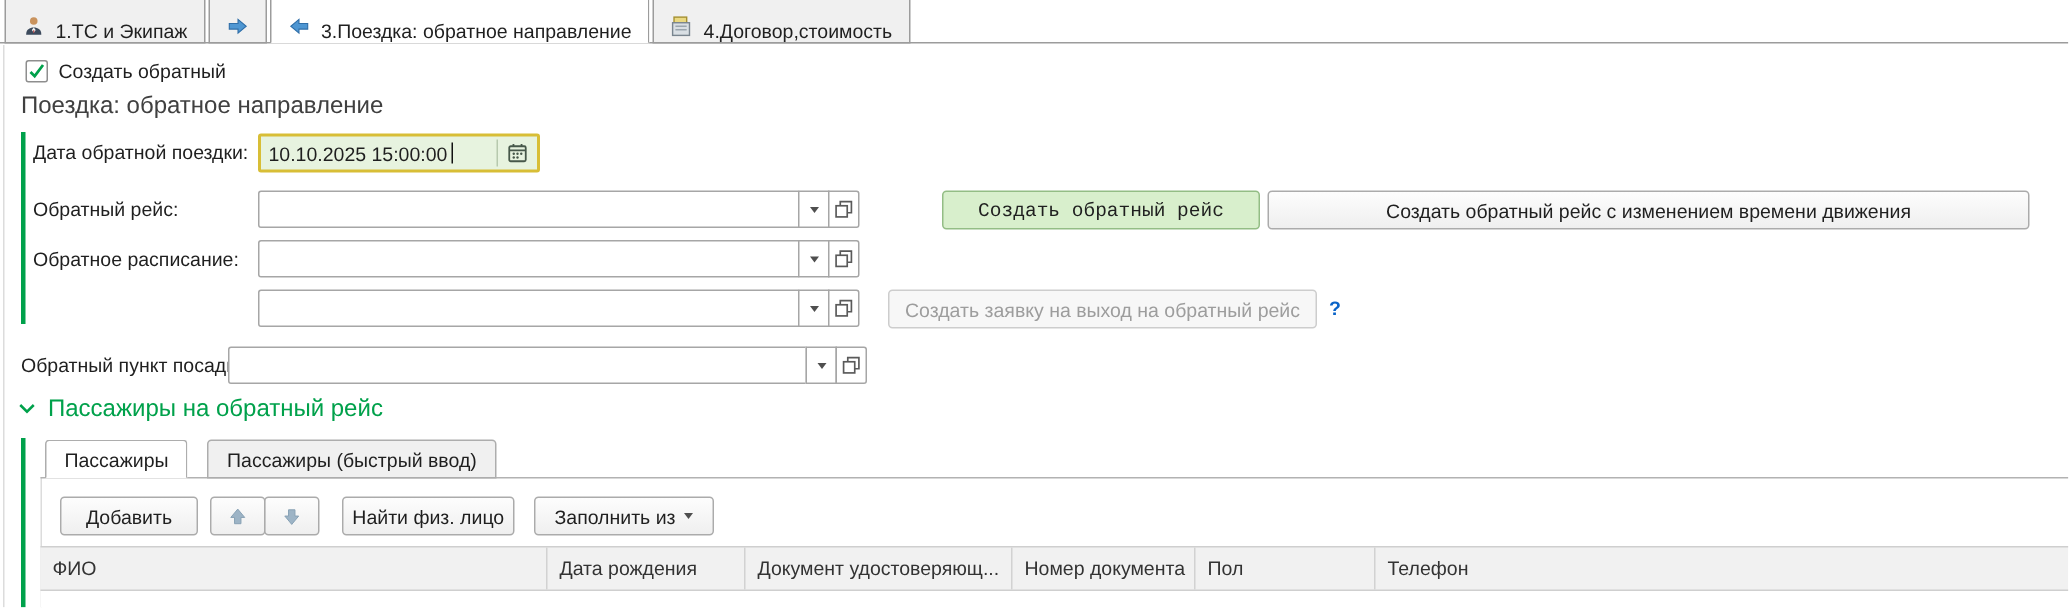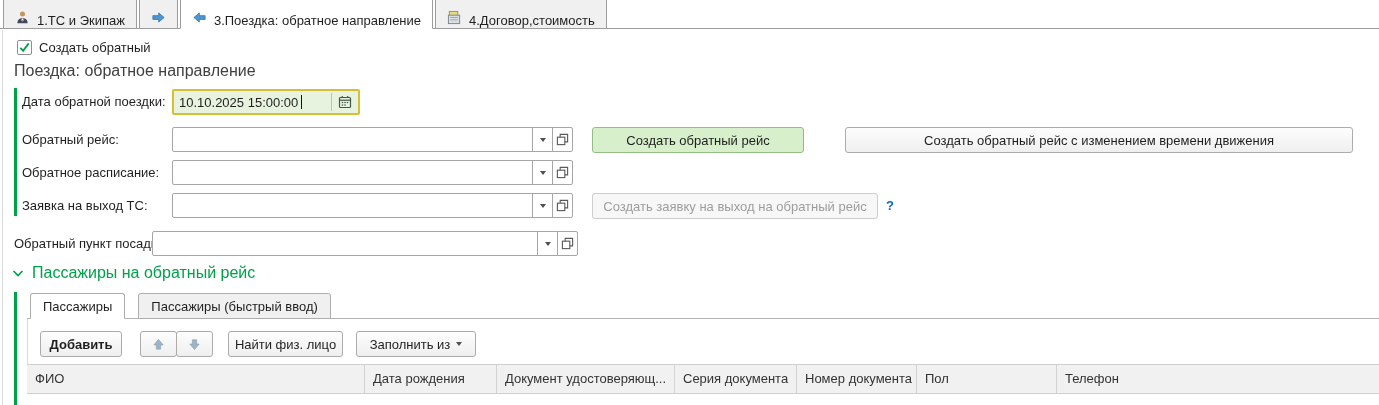--- a/index.html
+++ b/index.html
@@ -164,21 +164,21 @@
       <button class="sq">
           <span class="caret"></span>
         </button>
       <button class="sq">
         <svg width="13" height="13" viewBox="0 0 14 14" fill="none" stroke="#5a5a5a" stroke-width="1.2">
           <rect x="1.5" y="4.5" width="8" height="8"></rect>
           <path d="M4.5 4.5 V1.5 H12.5 V9.5 H9.5"></path>
         </svg>
       </button>
     </div>
-    <button class="btn green" style="left:592px;width:212px;">
+    <button class="btn green" style="left:628px;width:212px;font-family:Liberation Mono, monospace;">
       <span>Создать обратный рейс</span>
     </button>
     <button class="btn" style="left:845px;width:508px;">
       <span>Создать обратный рейс с изменением времени движения</span>
     </button>
   </div>
 
   <div class="row" style="top:160px;">
     <span class="lbl" style="left:22px;">Обратное расписание:</span>
     <div class="combo" style="left:172px;">
@@ -189,21 +189,20 @@
       <button class="sq">
         <svg width="13" height="13" viewBox="0 0 14 14" fill="none" stroke="#5a5a5a" stroke-width="1.2">
           <rect x="1.5" y="4.5" width="8" height="8"></rect>
           <path d="M4.5 4.5 V1.5 H12.5 V9.5 H9.5"></path>
         </svg>
       </button>
     </div>
   </div>
 
   <div class="row" style="top:193px;">
-    <span class="lbl" style="left:22px;">Заявка на выход ТС:</span>
     <div class="combo" style="left:172px;">
       <input class="input" style="width: 361px;" value="">
       <button class="sq">
           <span class="caret"></span>
         </button>
       <button class="sq">
         <svg width="13" height="13" viewBox="0 0 14 14" fill="none" stroke="#5a5a5a" stroke-width="1.2">
           <rect x="1.5" y="4.5" width="8" height="8"></rect>
           <path d="M4.5 4.5 V1.5 H12.5 V9.5 H9.5"></path>
         </svg>
@@ -242,21 +241,21 @@
 
   <div class="subtabs">
     <div class="stab active">
       <span>Пассажиры</span>
     </div>
     <div class="stab">
       <span>Пассажиры (быстрый ввод)</span>
     </div>
   </div>
 
-  <button class="toolbar-btn" style="left:40px;width:82px;font-weight:bold;">
+  <button class="toolbar-btn" style="left:40px;width:92px;">
     <span>Добавить</span>
   </button>
   <button class="toolbar-btn" style="left:140px;width:37px;">
     <svg width="13" height="13" viewBox="0 0 14 14">
       <path d="M7 1.5 L12 7.5 H9.3 V12 H4.7 V7.5 H2 Z" fill="#9db4c6" stroke="#87a0b4" stroke-width="0.7"></path>
     </svg>
   </button>
   <button class="toolbar-btn" style="left:176px;width:37px;">
     <svg width="13" height="13" viewBox="0 0 14 14">
       <path d="M7 12.5 L2 6.5 H4.7 V2 H9.3 V6.5 H12 Z" fill="#9db4c6" stroke="#87a0b4" stroke-width="0.7"></path>
@@ -267,20 +266,19 @@
   </button>
   <button class="toolbar-btn" style="left:356px;width:120px;">
     <span>Заполнить из</span>
     <span class="caret"></span>
   </button>
 
   <div class="thead">
     <div class="th">ФИО</div>
     <div class="th">Дата рождения</div>
     <div class="th">Документ удостоверяющ...</div>
-    <div class="th">Серия документа</div>
     <div class="th">Номер документа</div>
     <div class="th">Пол</div>
     <div class="th">Телефон</div>
   </div>
   <div class="tbody"></div>
 
 </div>
 
 </body></html>

